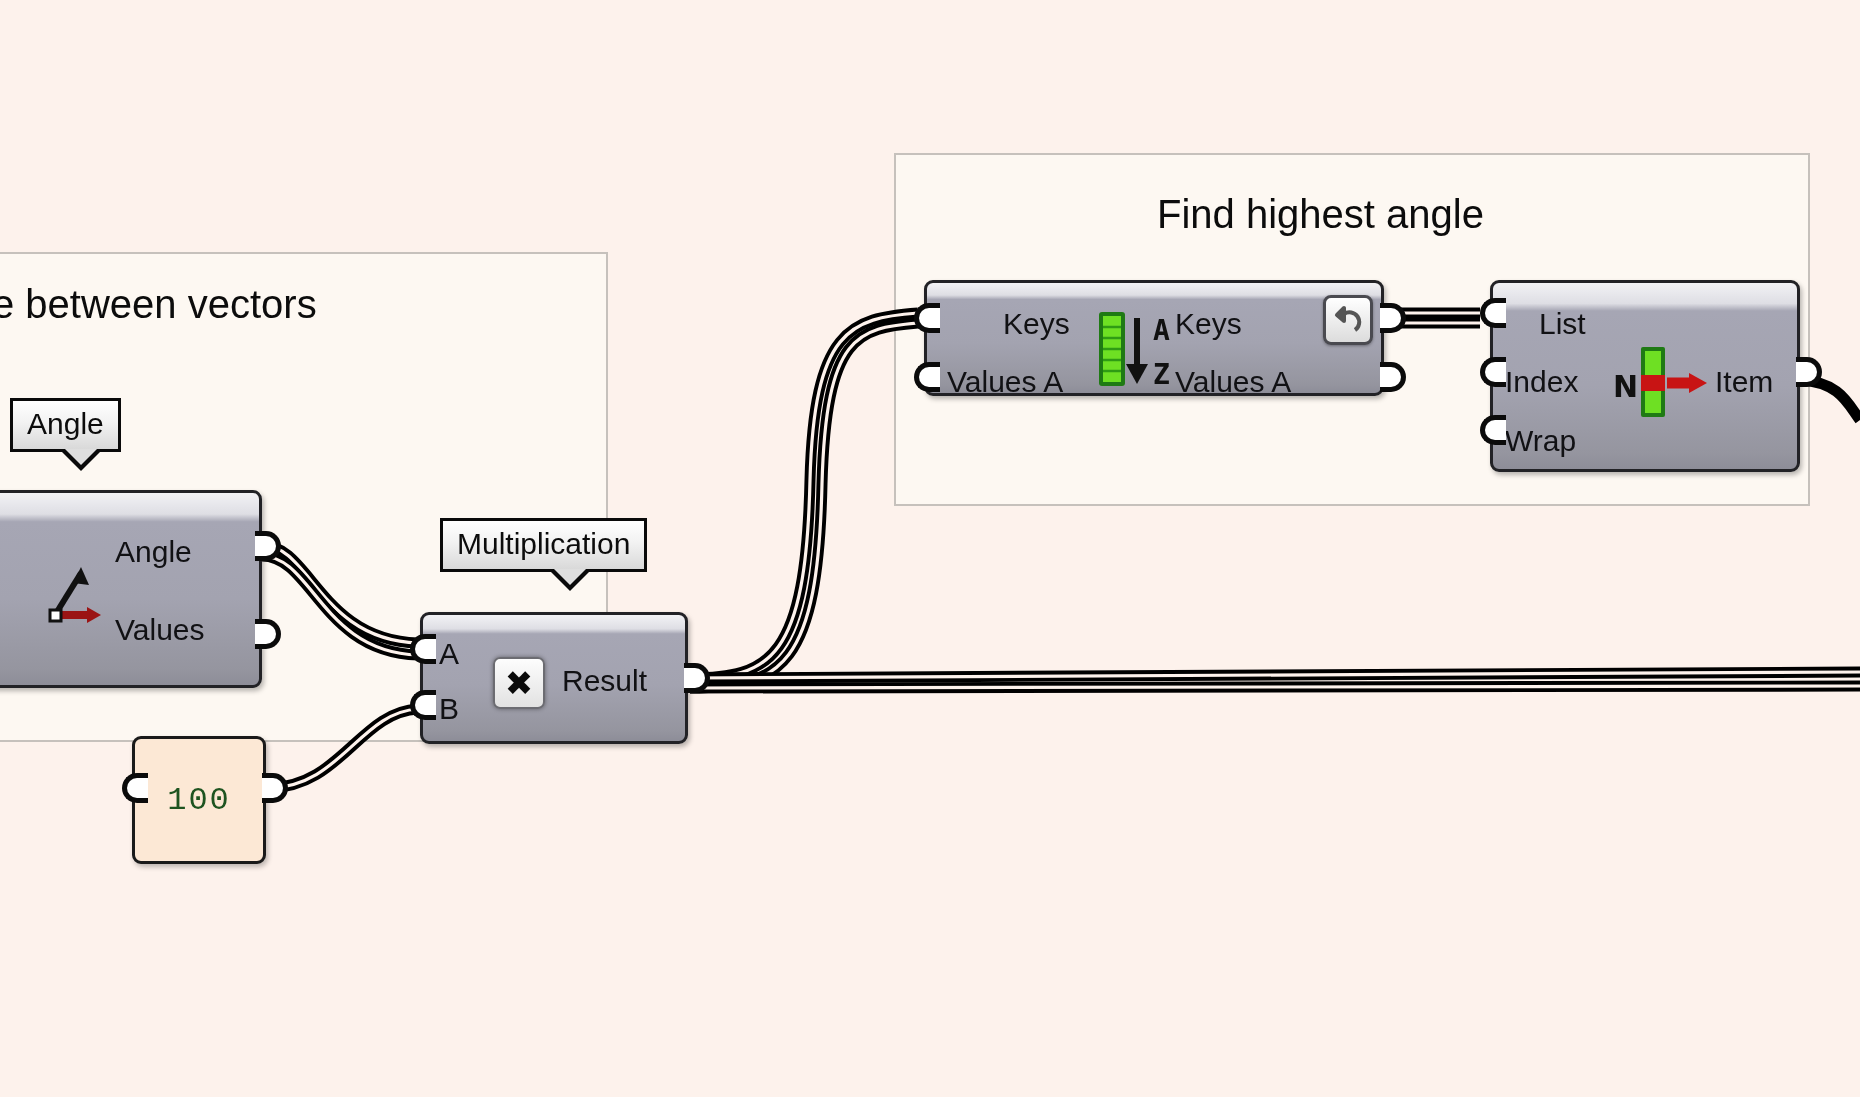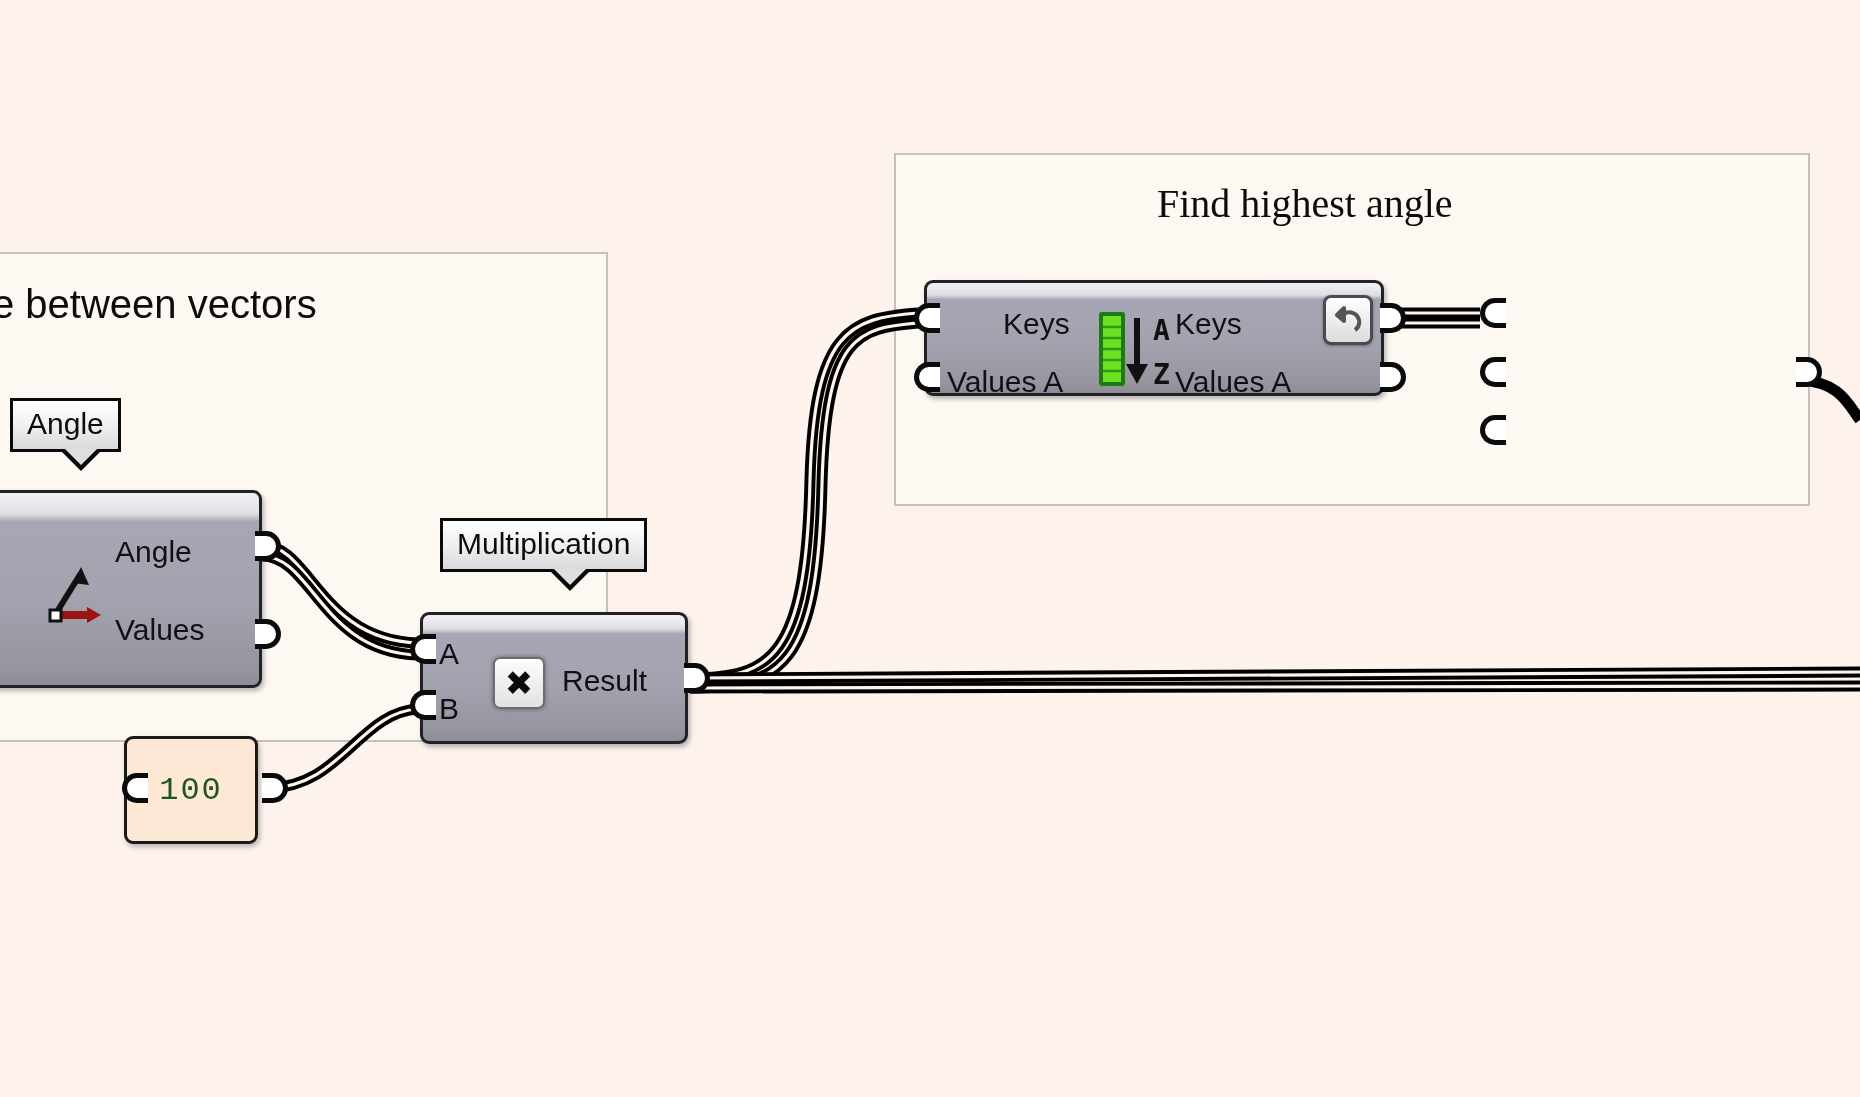--- a/index.html
+++ b/index.html
@@ -154,21 +154,21 @@
 <body>
 
 <div id="canvas">
 
   <div class="group-panel" style="left:-140px; top:252px; width:748px; height:490px;"></div>
 
   <div class="group-panel" style="left:894px; top:153px; width:916px; height:353px;"></div>
 
   <div class="group-title" style="left:-8px; top:282px;">e between vectors</div>
 
-  <div class="group-title" style="left:1157px; top:180px;font-family:Liberation Serif, serif;">Find highest angle</div>
+  <div class="group-title" style="left:1157px; top:192px;">Find highest angle</div>
 
   <svg id="wires" viewBox="0 0 1860 1097" xmlns="http://www.w3.org/2000/svg">
     <defs>
       <style>
         .w-out { fill:none; stroke:#000; stroke-width:11; }
         .w-in  { fill:none; stroke:#fdf2ec; stroke-width:3.2; }
         .w-out-s { fill:none; stroke:#000; stroke-width:9; }
       </style>
     </defs>
 
@@ -231,21 +231,21 @@
       <polygon points="38,4 46,22 30,20" fill="#111"></polygon>
       <line x1="12" y1="52" x2="48" y2="52" stroke="#9b1414" stroke-width="8"></line>
       <polygon points="58,52 44,44 44,60" fill="#9b1414"></polygon>
       <rect x="7" y="47" width="11" height="11" fill="#fff" stroke="#111" stroke-width="3"></rect>
     </svg>
   </div>
 
   <div class="grip outport" style="left:255px; top:531px;"></div>
   <div class="grip outport" style="left:255px; top:619px;"></div>
 
-  <div class="num-panel" style="left:124px; top:736px; width:134px; height:108px;">
+  <div class="num-panel" style="left:132px; top:736px; width:134px; height:128px;">
     <span>100</span>
   </div>
   <div class="grip inport" style="left:122px; top:773px;"></div>
   <div class="grip outport" style="left:262px; top:773px;"></div>
 
   <div class="gh-node" style="left:420px; top:612px; width:268px; height:132px;">
     <div class="row in" style="left:16px;  top:24px;">A</div>
     <div class="row in" style="left:16px;  top:79px;">B</div>
     <div class="row out" style="left:139px; top:51px;">Result</div>
     <div class="icon-box mult-icon" style="left:70px; top:42px;">✖</div>
@@ -282,18 +282,33 @@
         <path d="M22 25 A 9 9 0 1 0 11 9 L 11 16 L 4 10 L 11 3 L 11 9" fill="none" stroke="#555" stroke-width="4" stroke-linejoin="round"></path>
         <polygon points="12,3 12,17 2,10" fill="#555"></polygon>
       </svg>
     </div>
   </div>
   <div class="grip inport" style="left:914px; top:303px;"></div>
   <div class="grip inport" style="left:914px; top:362px;"></div>
   <div class="grip outport" style="left:1380px; top:303px;"></div>
   <div class="grip outport" style="left:1380px; top:362px;"></div>
 
+  <div class="gh-node" style="left:1490px; top:280px; width:310px; height:192px;">
+    <div class="row in" style="left:46px;  top:26px;">List</div>
+    <div class="row in" style="left:12px;  top:84px;">Index</div>
+    <div class="row in" style="left:12px;  top:143px;">Wrap</div>
+    <div class="row out" style="left:222px; top:84px;">Item</div>
+
+    <svg class="icon-box" style="left:120px; top:62px;" width="96" height="74" viewBox="0 0 96 74">
+      <text x="0" y="52" font-family="DejaVu Sans, sans-serif" font-size="30" font-weight="bold" fill="#111">N</text>
+      <rect x="28" y="2" width="24" height="70" rx="2" fill="#1f7a14"></rect>
+      <rect x="32" y="6" width="16" height="62" fill="#6ee023"></rect>
+      <rect x="28" y="30" width="24" height="16" fill="#c81414"></rect>
+      <line x1="54" y1="38" x2="80" y2="38" stroke="#c81414" stroke-width="11"></line>
+      <polygon points="94,38 76,28 76,48" fill="#c81414"></polygon>
+    </svg>
+  </div>
   <div class="grip inport" style="left:1480px; top:298px;"></div>
   <div class="grip inport" style="left:1480px; top:357px;"></div>
   <div class="grip inport" style="left:1480px; top:415px;"></div>
   <div class="grip outport" style="left:1796px; top:357px;"></div>
 
 </div>
 
 </body></html>

